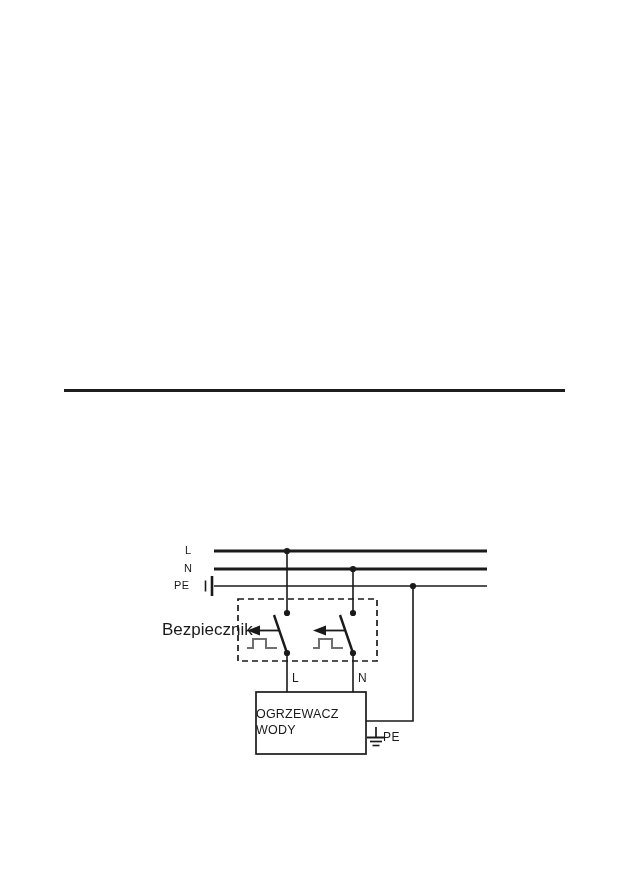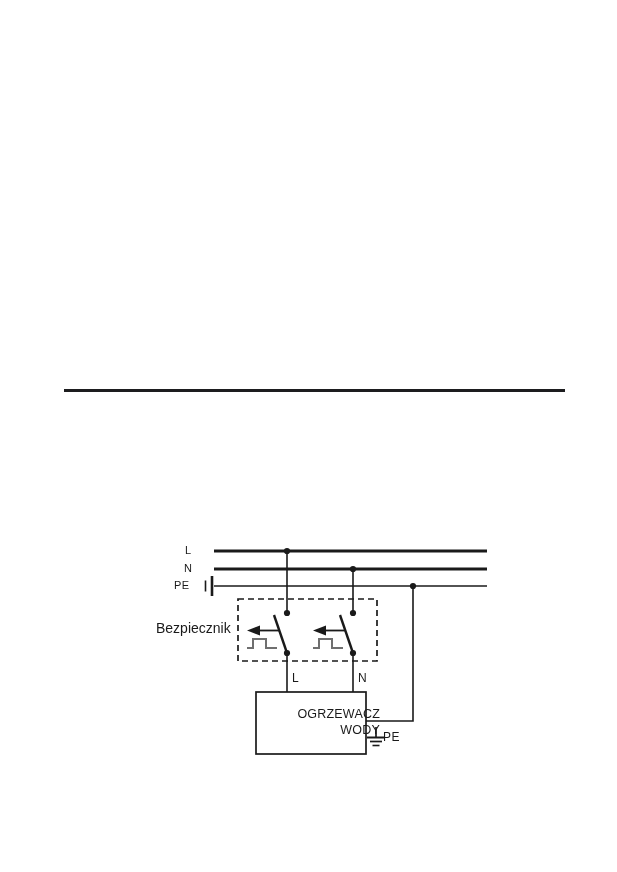--- a/index.html
+++ b/index.html
@@ -48,23 +48,23 @@
   }
   .lbl-bus {
     font-size: 11px;
     letter-spacing: 0.5px;
   }
   .lbl-l   { left: 185px; top: 545px; }
   .lbl-n   { left: 184px; top: 563px; }
   .lbl-pe  { left: 174px; top: 580px; }
 
   .lbl-fuse {
-    left: 156px;
+    left: 162px;
     top: 621px;
-    font-size: 14px;
+    font-size: 17px;
   }
 
   .lbl-term {
     font-size: 12px;
   }
   .lbl-term-l { left: 292px; top: 672px; }
   .lbl-term-n { left: 358px; top: 672px; }
 
   .lbl-pe-earth {
     left: 383px;
@@ -74,21 +74,21 @@
   }
 
   .lbl-box {
     position: absolute;
     left: 256px;
     top: 692px;
     width: 124px;
     height: 62px;
     display: flex;
     flex-direction: column;
-    align-items: flex-end;
+    align-items: flex-start;
     justify-content: center;
     font-size: 12.5px;
     line-height: 1.25;
     text-align: center;
     letter-spacing: 0.2px;
   }
 </style>
 </head>
 <body>
 

